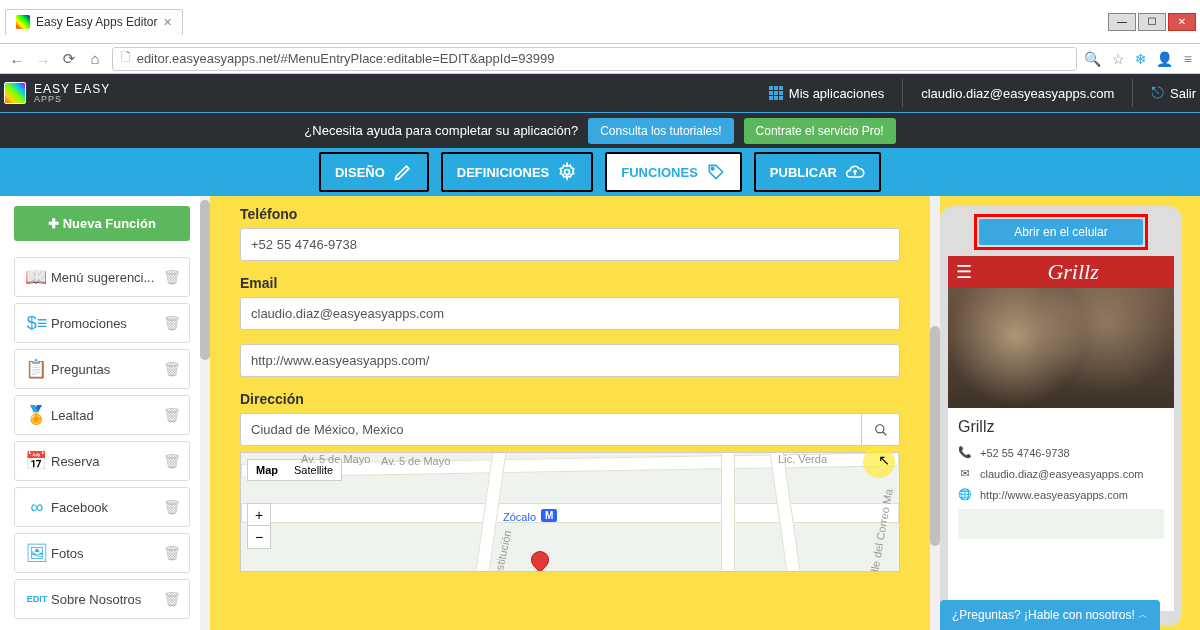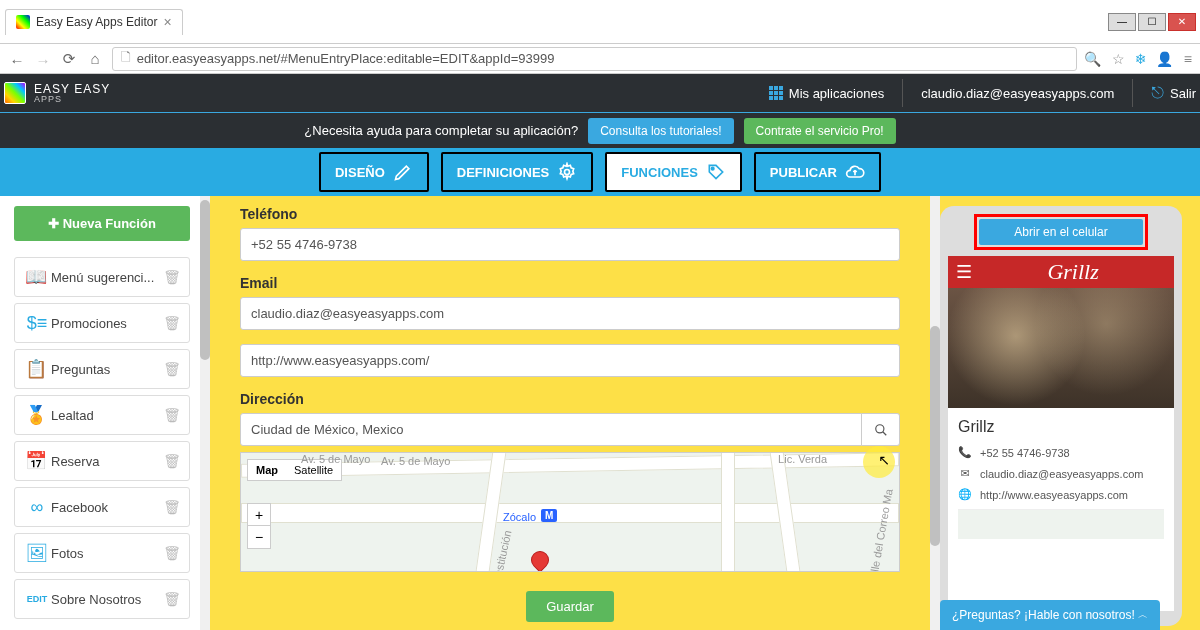--- a/index.html
+++ b/index.html
@@ -284,23 +284,20 @@
           <span class="map-label" style="left:60px;top:0">Av. 5 de Mayo</span>
           <span class="map-label" style="left:140px;top:2px">Av. 5 de Mayo</span>
           <span class="map-label" style="right:72px;top:0">Lic. Verda</span>
           <span class="map-label" style="right:10px;top:30px;transform:rotate(-80deg);transform-origin:right">Calle del Correo Ma</span>
           <span class="map-label" style="left:230px;bottom:5px;transform:rotate(-78deg)">Constitución</span>
           <span class="map-label" style="left:262px;top:58px;color:#2962ff">Zócalo</span>
           <span class="map-metro" style="left:300px;top:56px">M</span>
           <div class="map-pin" style="left:290px;bottom:2px"></div>
         </div>
       </div>
-      <div class="save-bar">
-        <div class="save-btn">Guardar</div>
-      </div>
     </div>
 
     <div class="scroll-track">
         <div class="scroll-thumb" style="top:130px;height:220px"></div>
       </div>
 
     <div class="preview-col">
       <div class="phone">
         <div class="open-cell-wrap">
           <div class="open-cell">Abrir en el celular</div>

